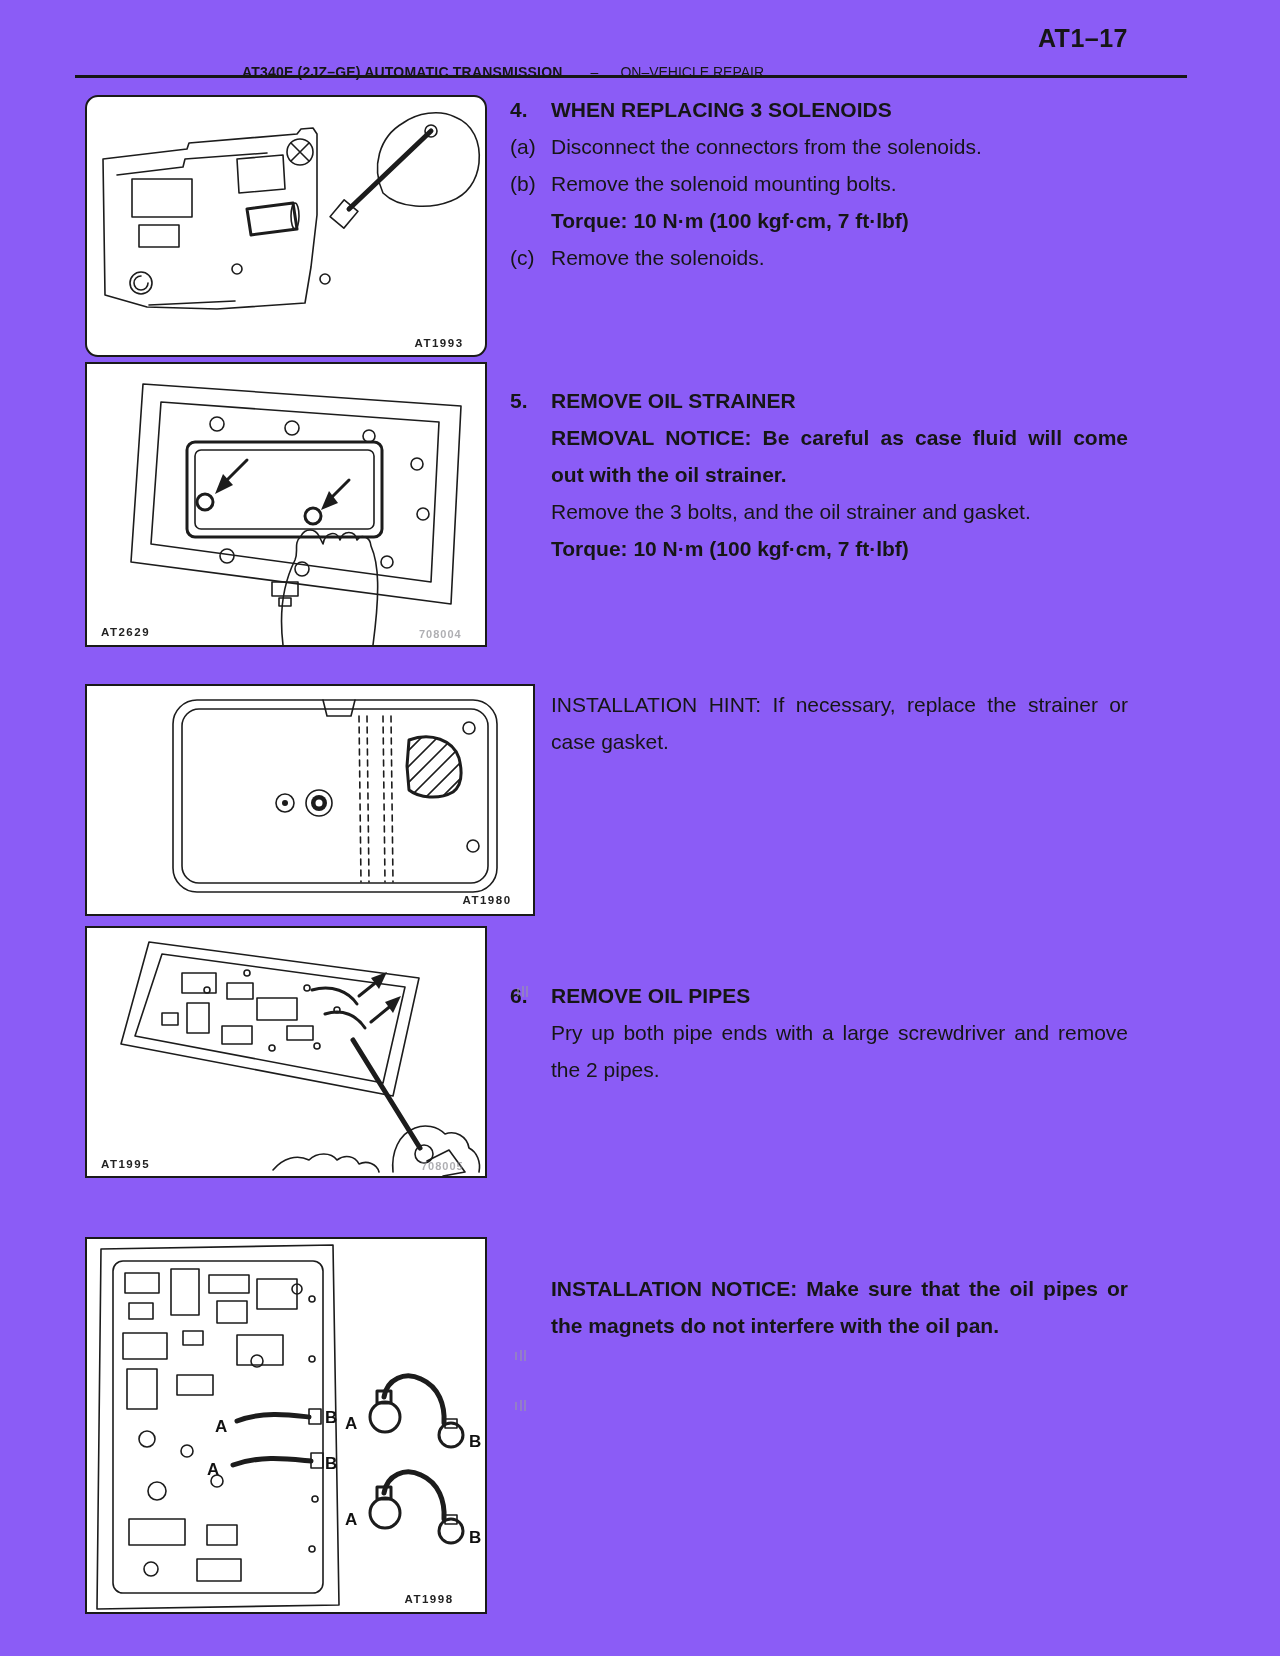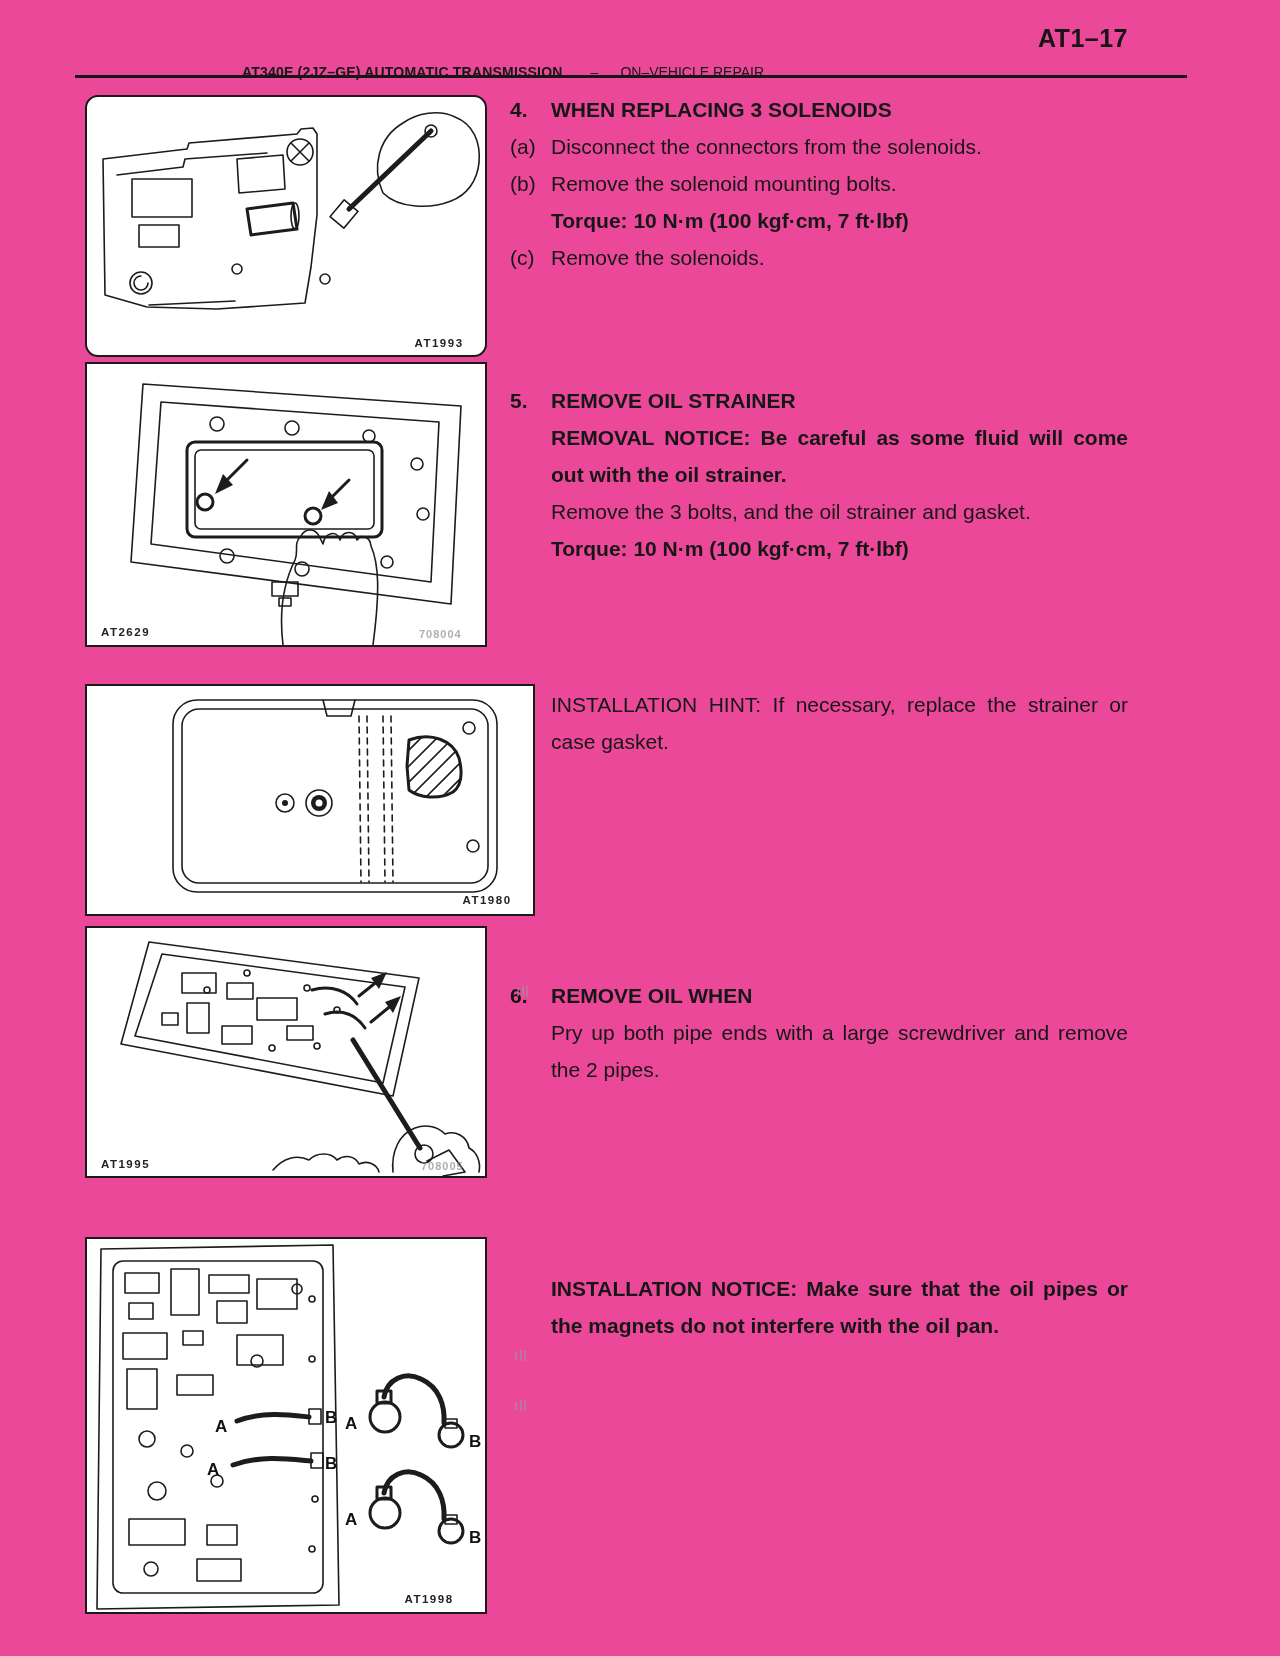--- a/index.html
+++ b/index.html
@@ -1,16 +1,16 @@
 <!DOCTYPE html>
 <html><head>
 <meta charset="utf-8">
 <style>
   html,body{margin:0;padding:0;background:#ffffff;}
-  .page{position:relative;width:1280px;height:1656px;background:#ec4899;overflow:hidden;
+  .page{position:relative;width:1280px;height:1656px;background:#8b5cf6;overflow:hidden;
         font-family:"Liberation Sans",sans-serif;color:#161616;}
   .pageno{position:absolute;top:24px;right:152px;font-size:25px;font-weight:bold;letter-spacing:.5px;}
   .hdr{position:absolute;top:64px;left:242px;font-size:14px;white-space:nowrap;}
   .hdr .hb{font-weight:bold;letter-spacing:.2px;}
   .hdr .hd{margin:0 22px 0 28px;}
   .rule{position:absolute;top:75px;left:75px;width:1112px;height:3px;background:#161616;}
   .fig{position:absolute;left:85px;width:398px;border:2px solid #1a1a1a;background:#fff;}
   .fig svg{display:block;}
   .row{position:absolute;left:0;top:0;width:1280px;font-size:21px;line-height:26px;}
   .row .num{position:absolute;left:510px;}
@@ -222,42 +222,42 @@
   <div class="row" style="top:245px;">
     <span class="num">(c)</span>
     <span class="txt">Remove the solenoids.</span>
   </div>
 
   <div class="row bold" style="top:388px;">
     <span class="num">5.</span>
     <span class="txt">REMOVE OIL STRAINER</span>
   </div>
   <div class="row bold just" style="top:425px;">
-    <span class="txt">REMOVAL NOTICE: Be careful as some fluid will come</span>
+    <span class="txt">REMOVAL NOTICE: Be careful as case fluid will come</span>
   </div>
   <div class="row bold" style="top:462px;">
     <span class="txt">out with the oil strainer.</span>
   </div>
   <div class="row" style="top:499px;">
     <span class="txt">Remove the 3 bolts, and the oil strainer and gasket.</span>
   </div>
   <div class="row bold" style="top:536px;">
     <span class="txt">Torque: 10 N·m (100 kgf·cm, 7 ft·lbf)</span>
   </div>
 
   <div class="row just" style="top:692px;">
     <span class="txt">INSTALLATION HINT: If necessary, replace the strainer or</span>
   </div>
   <div class="row" style="top:729px;">
     <span class="txt">case gasket.</span>
   </div>
 
   <div class="row bold" style="top:983px;">
     <span class="num">6.</span>
-    <span class="txt">REMOVE OIL WHEN</span>
+    <span class="txt">REMOVE OIL PIPES</span>
   </div>
   <div class="row just" style="top:1020px;">
     <span class="txt">Pry up both pipe ends with a large screwdriver and remove</span>
   </div>
   <div class="row" style="top:1057px;">
     <span class="txt">the 2 pipes.</span>
   </div>
 
   <div class="row bold just" style="top:1276px;">
     <span class="txt">INSTALLATION NOTICE: Make sure that the oil pipes or</span>

